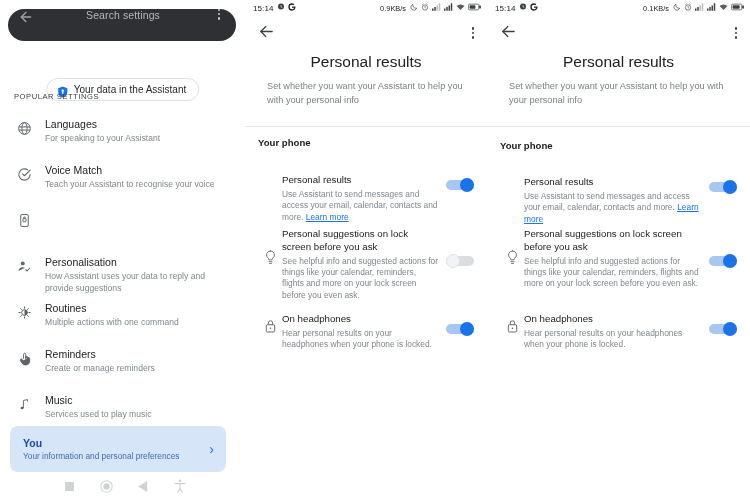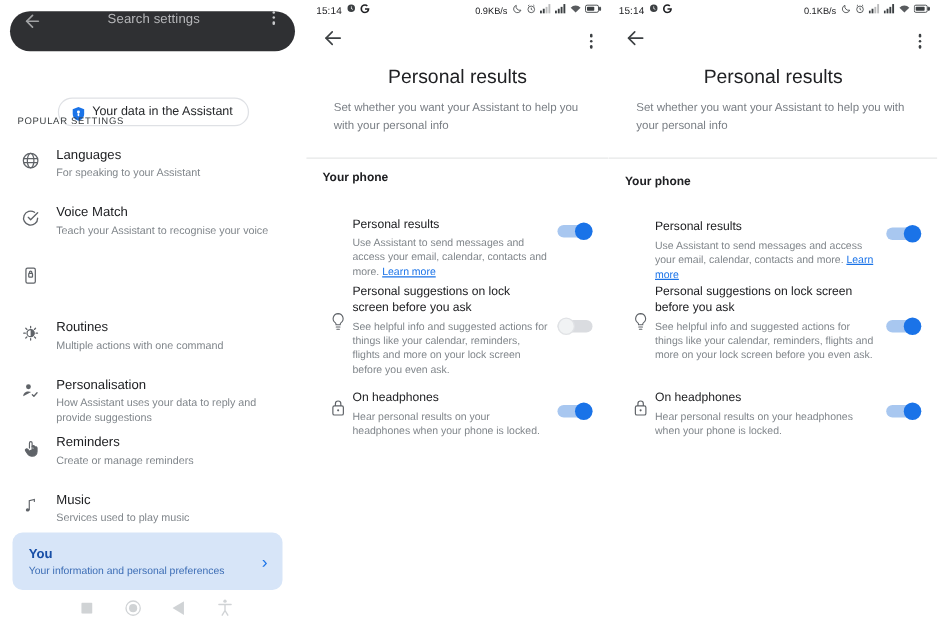--- a/index.html
+++ b/index.html
@@ -214,43 +214,43 @@
           <svg width="15" height="15" viewBox="0 0 24 24" fill="none" stroke="#5f6368" stroke-width="1.6">
               <rect x="6" y="2.5" width="12" height="19" rx="2"></rect>
               <rect x="9.6" y="9" width="4.8" height="5" rx="1"></rect>
               <path d="M10.5 9V7.8a1.5 1.5 0 0 1 3 0V9"></path>
             </svg>
         </span>
       </div>
 
       <div class="row">
         <span class="ic">
+          <svg width="16" height="15" viewBox="0 0 24 24" fill="none" stroke="#5f6368" stroke-width="1.7" stroke-linecap="round" stroke-linejoin="round">
+              <circle cx="10" cy="7" r="3.1" fill="#5f6368" stroke="none"></circle>
+              <path d="M3.3 19.2c0-3.6 3-6.1 6.7-6.1 1.3 0 2.5.3 3.5.8" fill="#5f6368" stroke="none"></path>
+              <path d="M15 17.2l2 2 4-4.4"></path>
+            </svg>
+        </span>
+        <span class="txt">
+          <div class="t1">Personalisation</div>
+          <div class="t2">How Assistant uses your data to reply and provide suggestions</div>
+        </span>
+      </div>
+
+      <div class="row">
+        <span class="ic">
           <svg width="15" height="15" viewBox="0 0 24 24" fill="none" stroke="#5f6368" stroke-width="1.6" stroke-linecap="round">
               <circle cx="12" cy="12" r="4.6"></circle>
               <path d="M12 3.2v2M12 19v1.8M3.2 12h2M19 12h1.8M5.8 5.8l1.5 1.5M16.8 16.8l1.5 1.5M18.3 5.8l-1.5 1.5M7.3 16.8l-1.5 1.5"></path>
               <path d="M12 7.4a4.6 4.6 0 0 1 0 9.2z" fill="#5f6368" stroke="none"></path>
             </svg>
         </span>
         <span class="txt">
           <div class="t1">Routines</div>
           <div class="t2">Multiple actions with one command</div>
-        </span>
-      </div>
-
-      <div class="row">
-        <span class="ic">
-          <svg width="16" height="15" viewBox="0 0 24 24" fill="none" stroke="#5f6368" stroke-width="1.7" stroke-linecap="round" stroke-linejoin="round">
-              <circle cx="10" cy="7" r="3.1" fill="#5f6368" stroke="none"></circle>
-              <path d="M3.3 19.2c0-3.6 3-6.1 6.7-6.1 1.3 0 2.5.3 3.5.8" fill="#5f6368" stroke="none"></path>
-              <path d="M15 17.2l2 2 4-4.4"></path>
-            </svg>
-        </span>
-        <span class="txt">
-          <div class="t1">Personalisation</div>
-          <div class="t2">How Assistant uses your data to reply and provide suggestions</div>
         </span>
       </div>
 
       <div class="row">
         <span class="ic">
           <svg width="15" height="16" viewBox="0 0 24 24" fill="none" stroke="#5f6368" stroke-width="1.5" stroke-linecap="round" stroke-linejoin="round">
               <path d="M10.5 11V4.6a1.7 1.7 0 0 1 3.4 0V12"></path>
               <path d="M13.9 9.4a1.6 1.6 0 0 1 3.2 0v3" fill="#5f6368"></path>
               <path d="M17.1 10.8a1.6 1.6 0 0 1 3.1 0v4.6c0 3.4-2.4 6-5.8 6h-1.6c-2 0-3.2-.8-4.3-2.4l-3-4.4a1.7 1.7 0 0 1 2.7-2l1.6 1.8" fill="#5f6368"></path>
             </svg>

